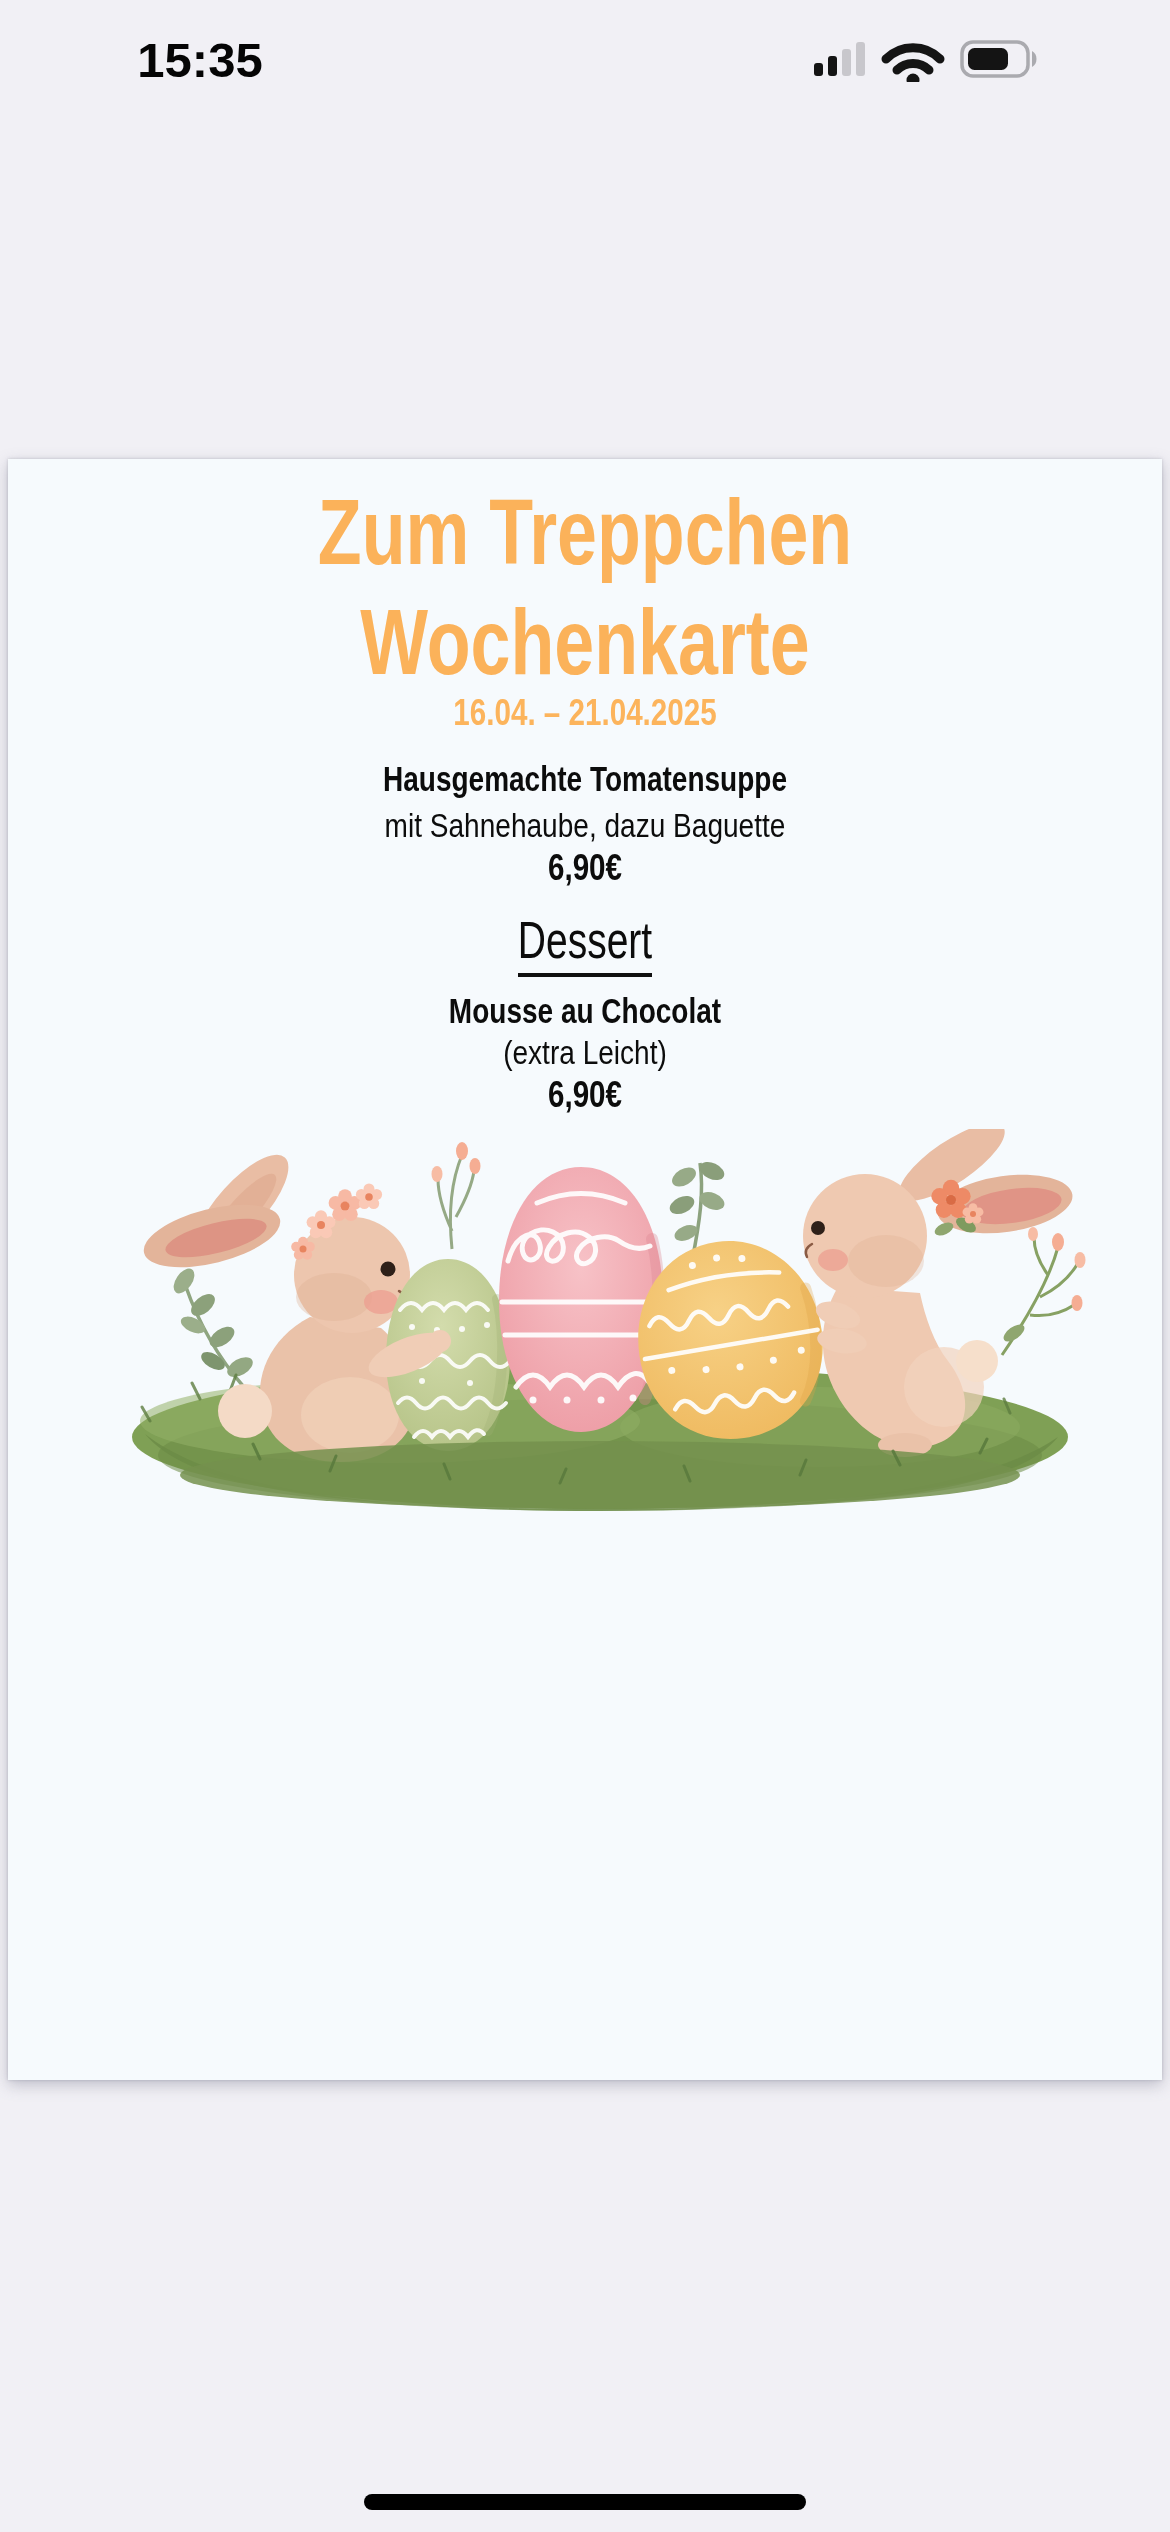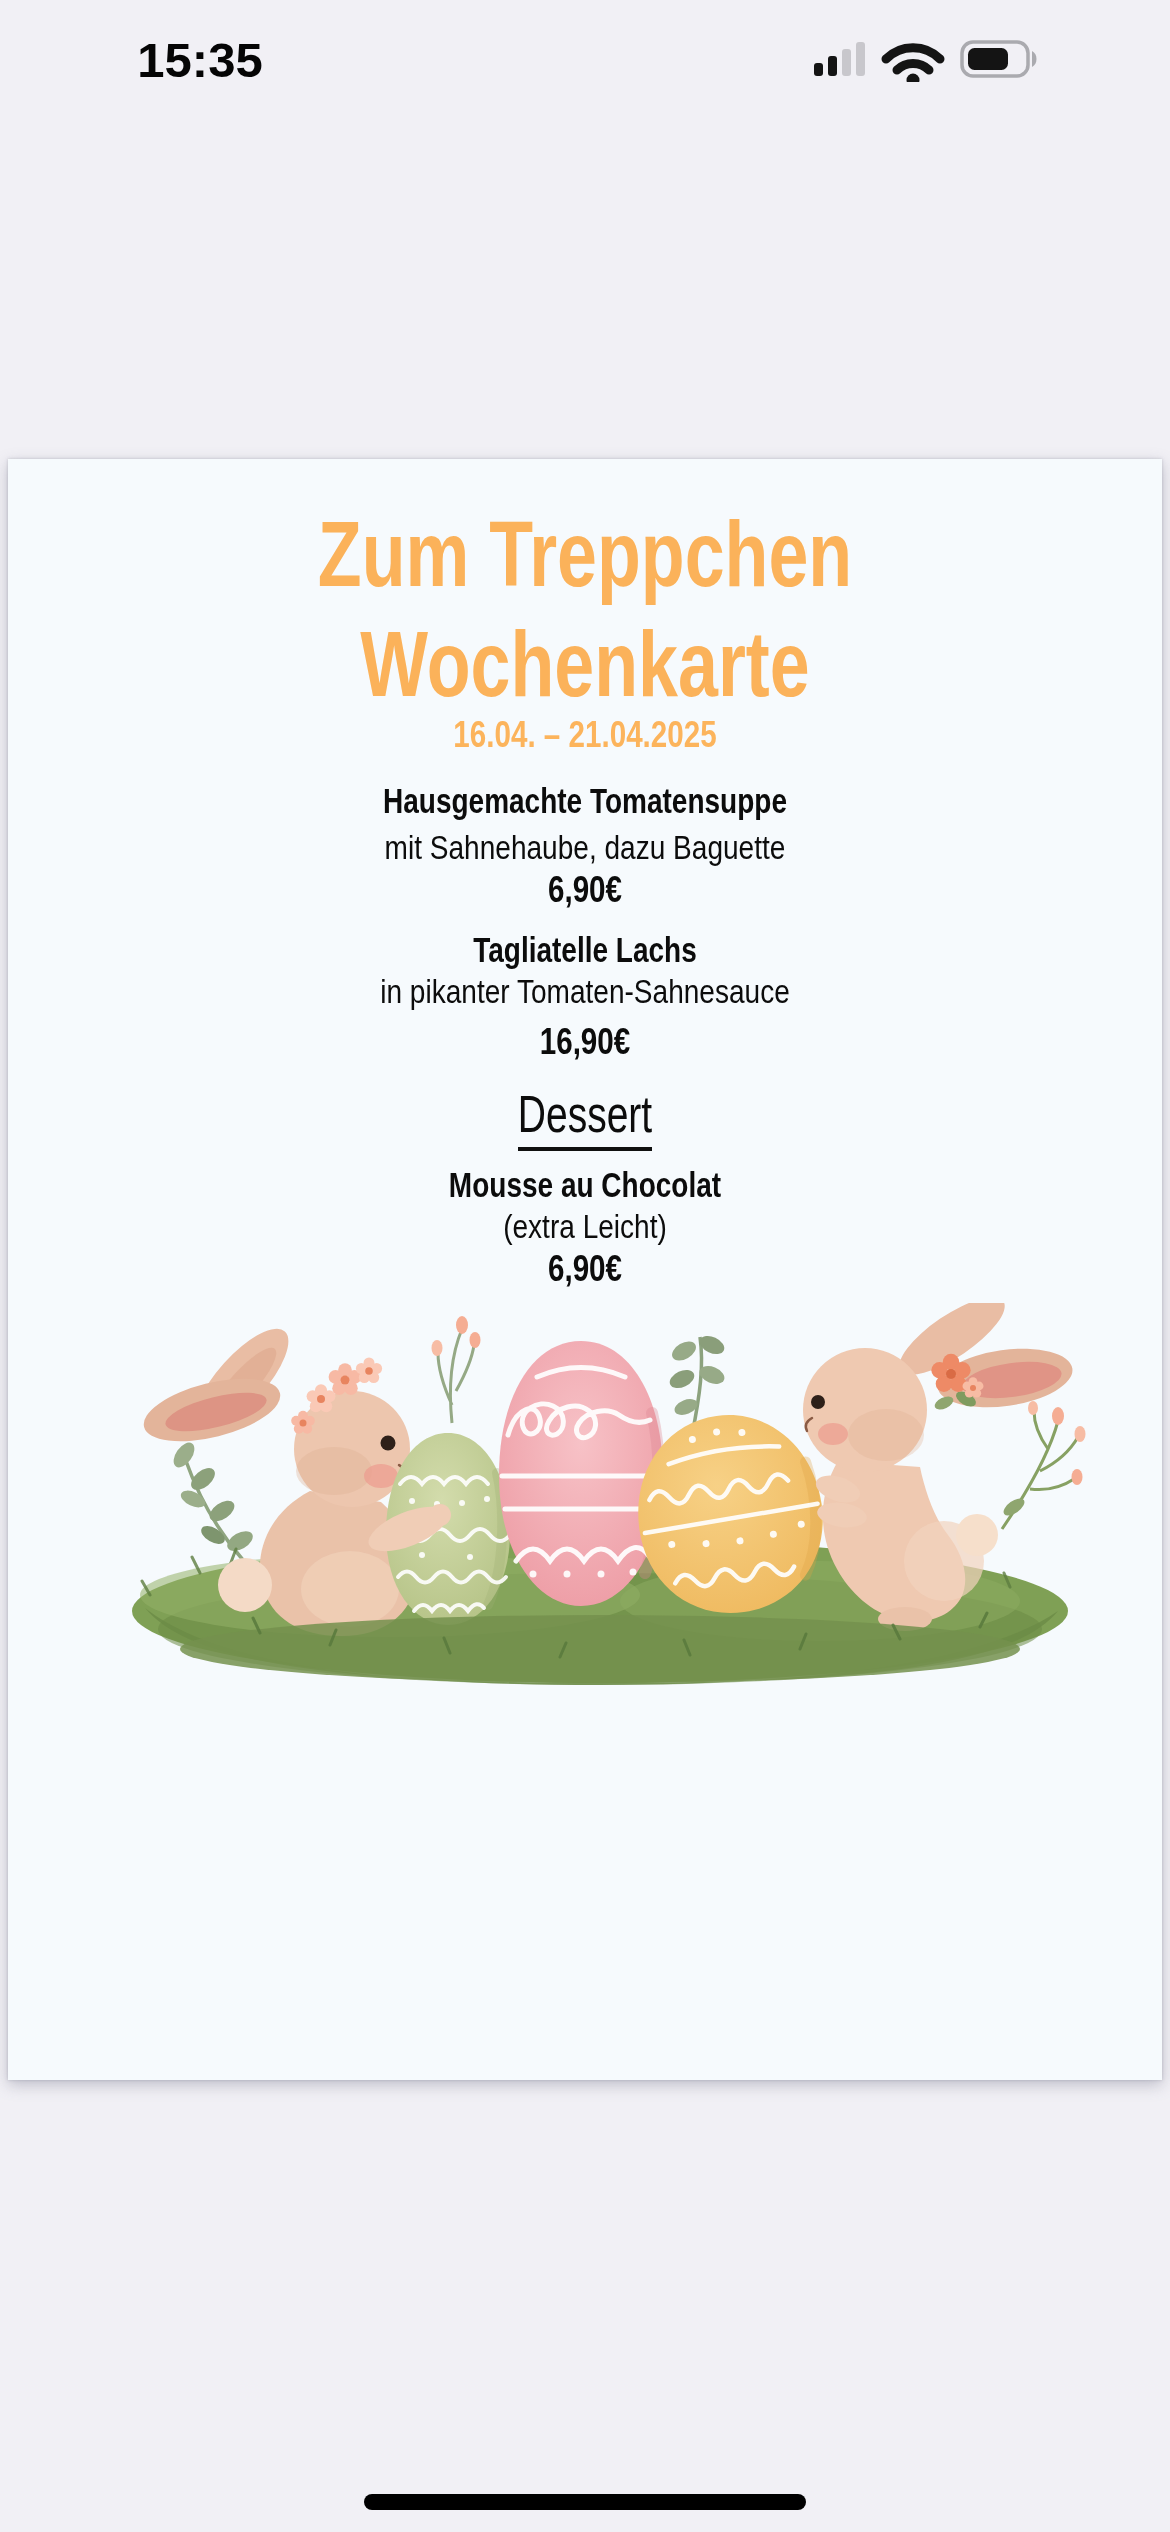--- a/index.html
+++ b/index.html
@@ -17,21 +17,21 @@
     text-align:center;
   }
   .status-icons{position:absolute;right:78px;top:40px;width:250px;height:44px;}
   
   .card{
     position:absolute;left:8px;top:459px;width:1154px;height:1621px;
     background:#F6FAFD;
     box-shadow:0 5px 14px rgba(110,110,135,.38),0 0 3px rgba(120,120,140,.35);
     text-align:center;color:#0C0C0C;
   }
-  .card-inner{padding-top:40px;}
+  .card-inner{padding-top:18px;}
   .cond{display:block;transform-origin:50% 50%;}
   .title-line{
     font-size:92px;line-height:110px;font-weight:700;color:#FBB25A;
     transform:scaleX(0.78);white-space:nowrap;
   }
   .date-range{
     margin-top:-6px;font-size:37px;line-height:44px;font-weight:700;color:#FCB45C;
     transform:scaleX(0.80);white-space:nowrap;
   }
   .item-name{
@@ -98,25 +98,20 @@
     <div class="title-line cond">Zum Treppchen</div>
     <div class="title-line cond">Wochenkarte</div>
     <div class="date-range cond">16.04. – 21.04.2025</div>
 
     <div>
       <div class="item-name cond mt22">Hausgemachte Tomatensuppe</div>
       <div class="item-desc cond mt5">mit Sahnehaube, dazu Baguette</div>
       <div class="item-price cond mt0">6,90€</div>
     </div>
 
-    <div>
-      <div class="item-name cond mt16">Tagliatelle Lachs</div>
-      <div class="item-desc cond mt0">in pikanter Tomaten-Sahnesauce</div>
-      <div class="item-price cond mt8">16,90€</div>
-    </div>
 
 
 
     <div class="dessert-header cond">Dessert</div>
     <div class="dessert-underline"></div>
 
     <div>
       <div class="item-name cond mt12">Mousse au Chocolat</div>
       <div class="item-desc cond mt0">(extra Leicht)</div>
       <div class="item-price cond mt0">6,90€</div>

